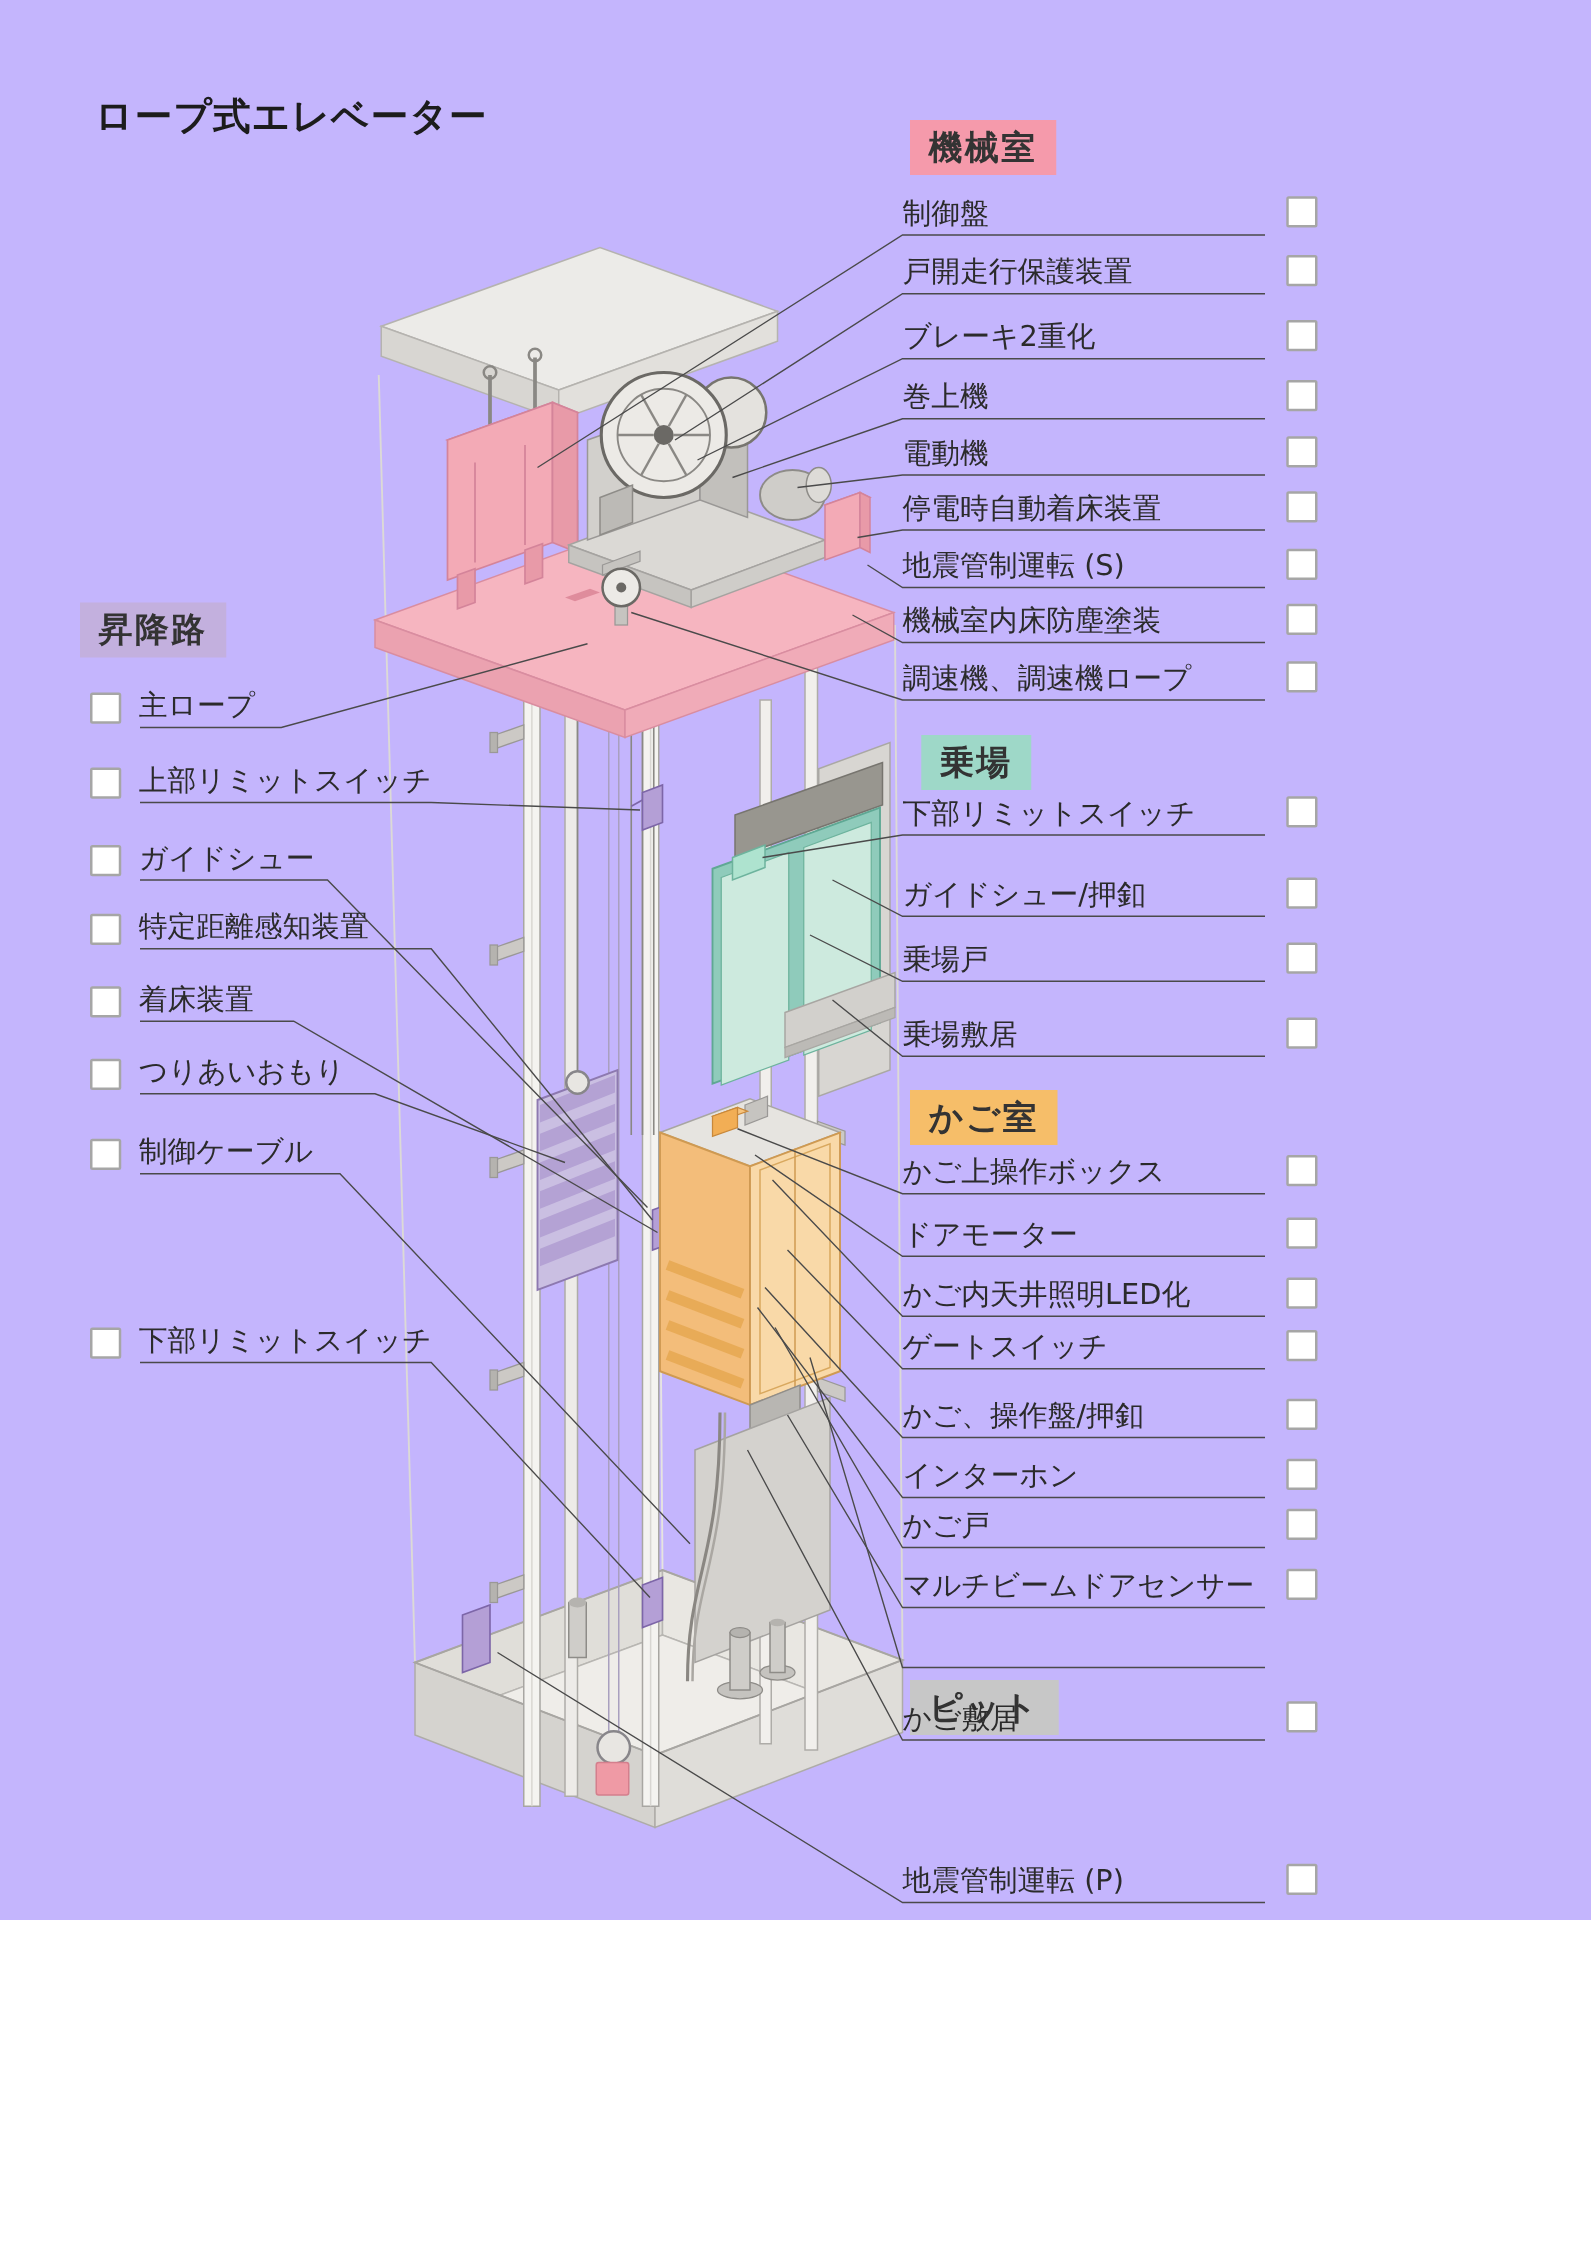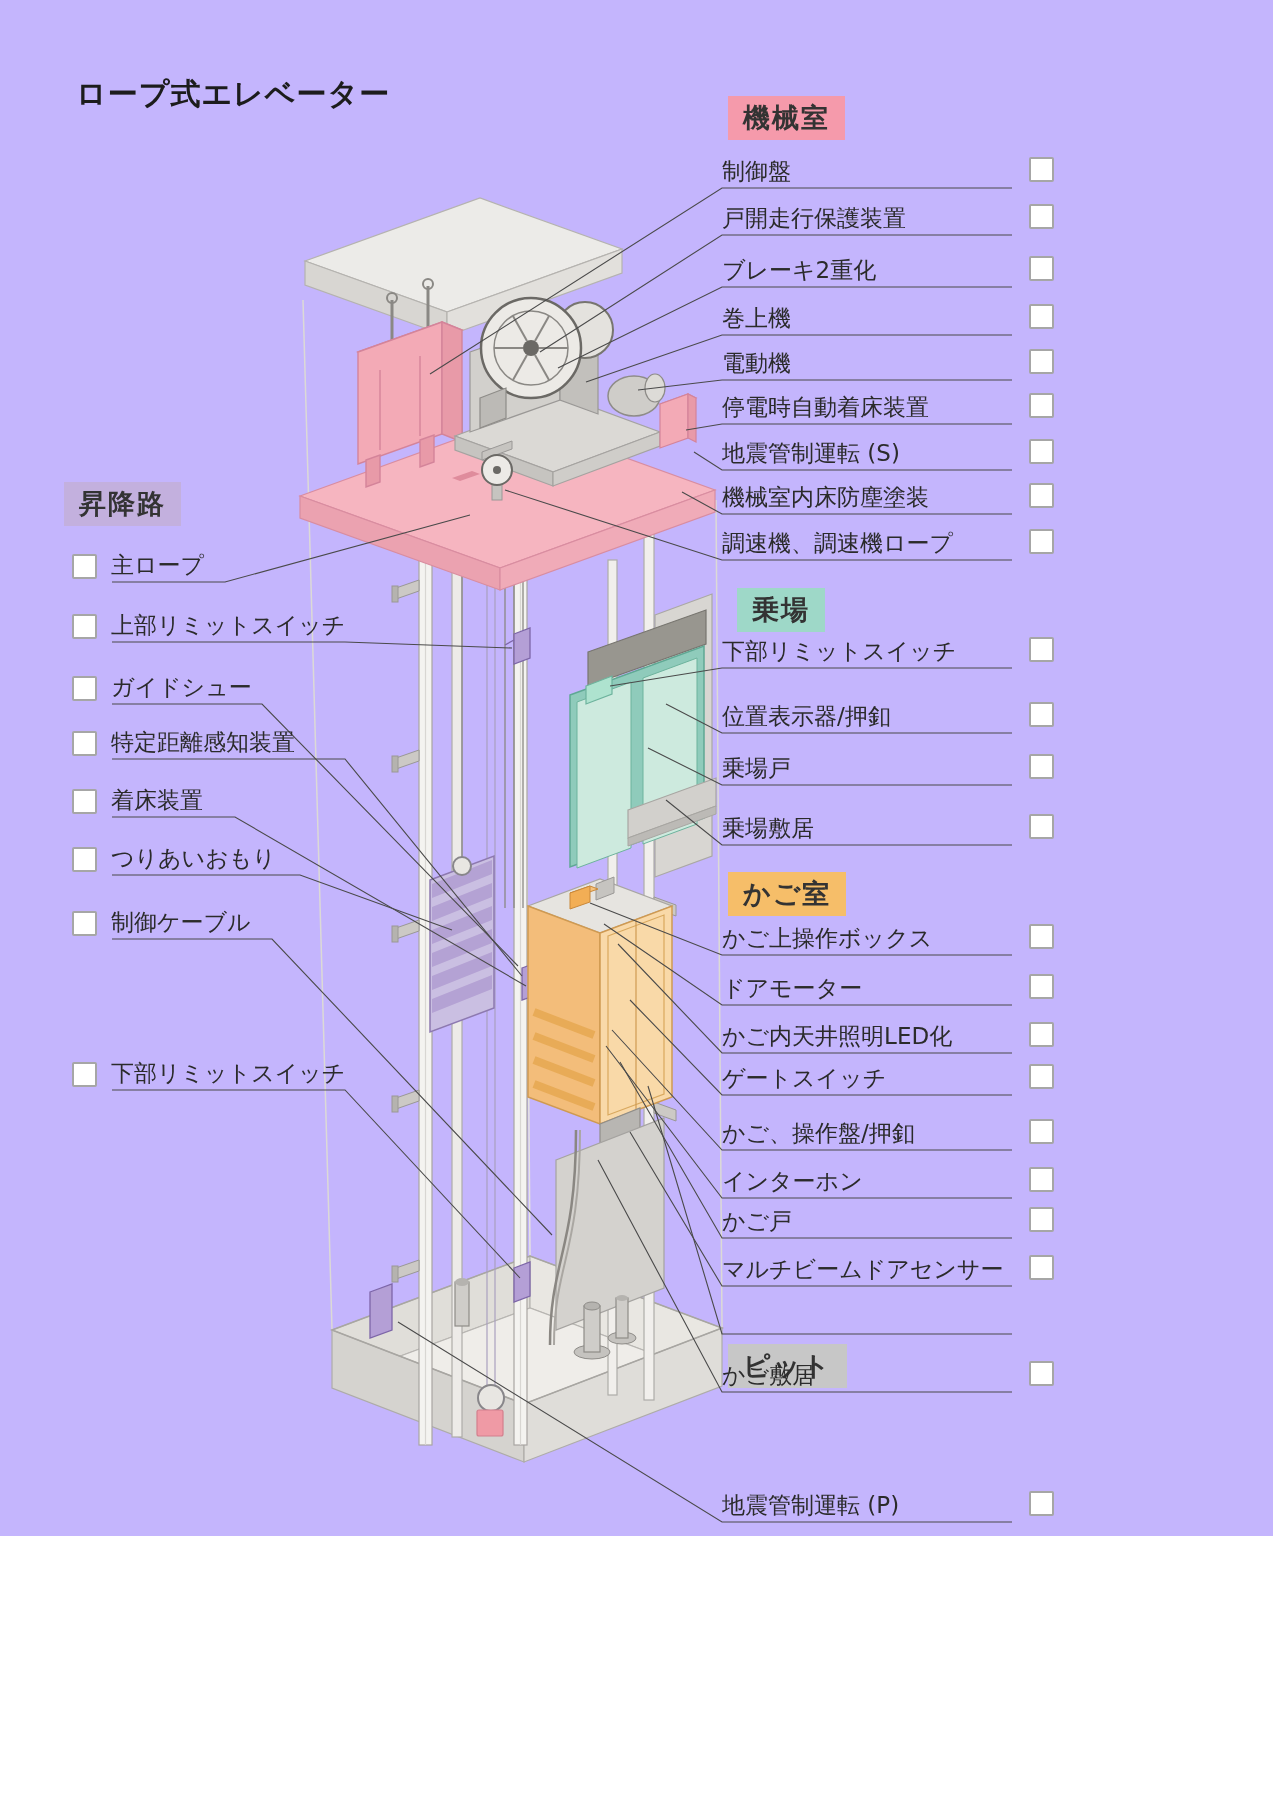--- a/index.html
+++ b/index.html
@@ -258,21 +258,21 @@
 <div class="r-item" style="top:205px"><span>戸開走行保護装置</span><span class="checkbox"></span></div>
 <div class="r-item" style="top:257px"><span>ブレーキ2重化</span><span class="checkbox"></span></div>
 <div class="r-item" style="top:305px"><span>巻上機</span><span class="checkbox"></span></div>
 <div class="r-item" style="top:350px"><span>電動機</span><span class="checkbox"></span></div>
 <div class="r-item" style="top:394px"><span>停電時自動着床装置</span><span class="checkbox"></span></div>
 <div class="r-item" style="top:440px"><span>地震管制運転 (S)</span><span class="checkbox"></span></div>
 <div class="r-item" style="top:484px"><span>機械室内床防塵塗装</span><span class="checkbox"></span></div>
 <div class="r-item" style="top:530px"><span>調速機、調速機ロープ</span><span class="checkbox"></span></div>
 
 <div class="r-item" style="top:638px"><span>下部リミットスイッチ</span><span class="checkbox"></span></div>
-<div class="r-item" style="top:703px"><span>位置表示器/押釦</span><span class="checkbox"></span></div>
+<div class="r-item" style="top:703px"><span>ガイドシュー/押釦</span><span class="checkbox"></span></div>
 <div class="r-item" style="top:755px"><span>乗場戸</span><span class="checkbox"></span></div>
 <div class="r-item" style="top:815px"><span>乗場敷居</span><span class="checkbox"></span></div>
 
 <div class="r-item" style="top:925px"><span>かご上操作ボックス</span><span class="checkbox"></span></div>
 <div class="r-item" style="top:975px"><span>ドアモーター</span><span class="checkbox"></span></div>
 <div class="r-item" style="top:1023px"><span>かご内天井照明LED化</span><span class="checkbox"></span></div>
 <div class="r-item" style="top:1065px"><span>ゲートスイッチ</span><span class="checkbox"></span></div>
 <div class="r-item" style="top:1120px"><span>かご、操作盤/押釦</span><span class="checkbox"></span></div>
 <div class="r-item" style="top:1168px"><span>インターホン</span><span class="checkbox"></span></div>
 <div class="r-item" style="top:1208px"><span>かご戸</span><span class="checkbox"></span></div>

